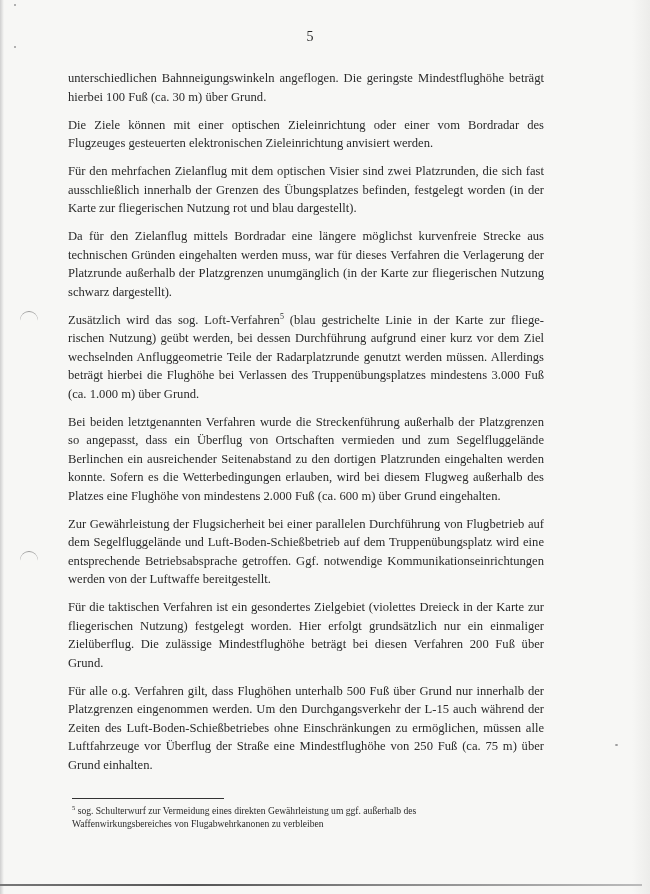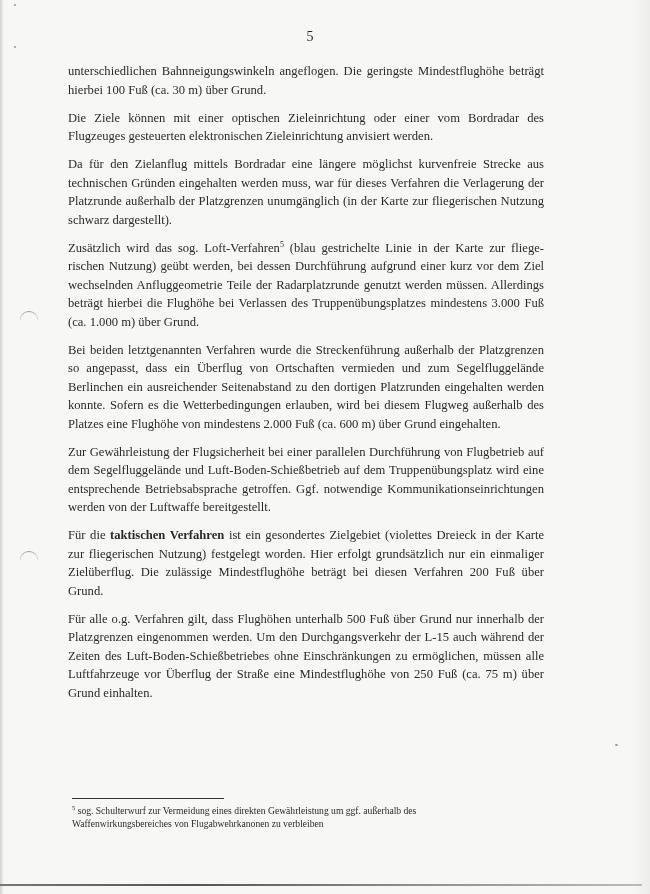--- a/index.html
+++ b/index.html
@@ -61,37 +61,37 @@
     .page-number {
       position: absolute;
       top: 29px;
       left: 0;
       width: 620px;
       text-align: center;
       font-size: 14px;
     }
     .content {
       position: absolute;
-      top: 62px;
+      top: 69px;
       left: 68px;
       width: 476px;
       font-size: 12.6px;
       line-height: 18.5px;
       text-align: justify;
     }
     .content p {
       margin: 0 0 9.5px 0;
     }
     .content sup {
       font-size: 8px;
       line-height: 0;
       vertical-align: super;
     }
     .content b {
-      font-weight: bold;
+      font-weight: normal;
     }
     .footnote-rule {
       position: absolute;
       top: 798px;
       left: 72px;
       width: 152px;
       height: 1px;
       background: #333;
     }
     .footnote {
@@ -118,20 +118,21 @@
 <div class="punch-mark two"></div>
 <div class="dot-mark a"></div>
 <div class="dot-mark b"></div>
 <div class="dot-mark c"></div>
 
 <div class="page-number">5</div>
 
 <div class="content">
   <p>unterschiedlichen Bahnneigungswinkeln angeflogen. Die geringste Mindestflughöhe beträgt hierbei 100 Fuß (ca. 30 m) über Grund.</p>
   <p>Die Ziele können mit einer optischen Zieleinrichtung oder einer vom Bordradar des Flugzeuges gesteuerten elektronischen Zieleinrichtung anvisiert werden.</p>
+  <p>Für den mehrfachen Zielanflug mit dem optischen Visier sind zwei Platzrunden, die sich fast ausschließlich innerhalb der Grenzen des Übungsplatzes befinden, festgelegt worden (in der Karte zur fliegerischen Nutzung rot und blau dargestellt).</p>
   <p>Da für den Zielanflug mittels Bordradar eine längere möglichst kurvenfreie Strecke aus technischen Gründen eingehalten werden muss, war für dieses Verfahren die Verlagerung der Platzrunde außerhalb der Platzgrenzen unumgänglich (in der Karte zur fliegerischen Nutzung schwarz dargestellt).</p>
   <p><span>Zusätzlich wird das sog. Loft-Verfahren</span><sup>5</sup><span> (blau gestrichelte Linie in der Karte zur fliege-rischen Nutzung) geübt werden, bei dessen Durchführung aufgrund einer kurz vor dem Ziel wechselnden Anfluggeometrie Teile der Radarplatzrunde genutzt werden müssen. Allerdings beträgt hierbei die Flughöhe bei Verlassen des Truppenübungsplatzes mindestens 3.000 Fuß (ca. 1.000 m) über Grund.</span></p>
   <p>Bei beiden letztgenannten Verfahren wurde die Streckenführung außerhalb der Platzgrenzen so angepasst, dass ein Überflug von Ortschaften vermieden und zum Segelfluggelände Berlinchen ein ausreichender Seitenabstand zu den dortigen Platzrunden eingehalten werden konnte. Sofern es die Wetterbedingungen erlauben, wird bei diesem Flugweg außerhalb des Platzes eine Flughöhe von mindestens 2.000 Fuß (ca. 600 m) über Grund eingehalten.</p>
   <p>Zur Gewährleistung der Flugsicherheit bei einer parallelen Durchführung von Flugbetrieb auf dem Segelfluggelände und Luft-Boden-Schießbetrieb auf dem Truppenübungsplatz wird eine entsprechende Betriebsabsprache getroffen. Ggf. notwendige Kommunikationseinrichtungen werden von der Luftwaffe bereitgestellt.</p>
   <p><span>Für die </span><b>taktischen Verfahren</b><span> ist ein gesondertes Zielgebiet (violettes Dreieck in der Karte zur fliegerischen Nutzung) festgelegt worden. Hier erfolgt grundsätzlich nur ein einmaliger Zielüberflug. Die zulässige Mindestflughöhe beträgt bei diesen Verfahren 200 Fuß über Grund.</span></p>
   <p>Für alle o.g. Verfahren gilt, dass Flughöhen unterhalb 500 Fuß über Grund nur innerhalb der Platzgrenzen eingenommen werden. Um den Durchgangsverkehr der L-15 auch während der Zeiten des Luft-Boden-Schießbetriebes ohne Einschränkungen zu ermöglichen, müssen alle Luftfahrzeuge vor Überflug der Straße eine Mindestflughöhe von 250 Fuß (ca. 75 m) über Grund einhalten.</p>
 </div>
 
 <div class="footnote-rule"></div>
 <div class="footnote"><sup>5</sup><span> sog. Schulterwurf zur Vermeidung eines direkten Gewährleistung um ggf. außerhalb des Waffenwirkungsbereiches von Flugabwehrkanonen zu verbleiben</span></div>

